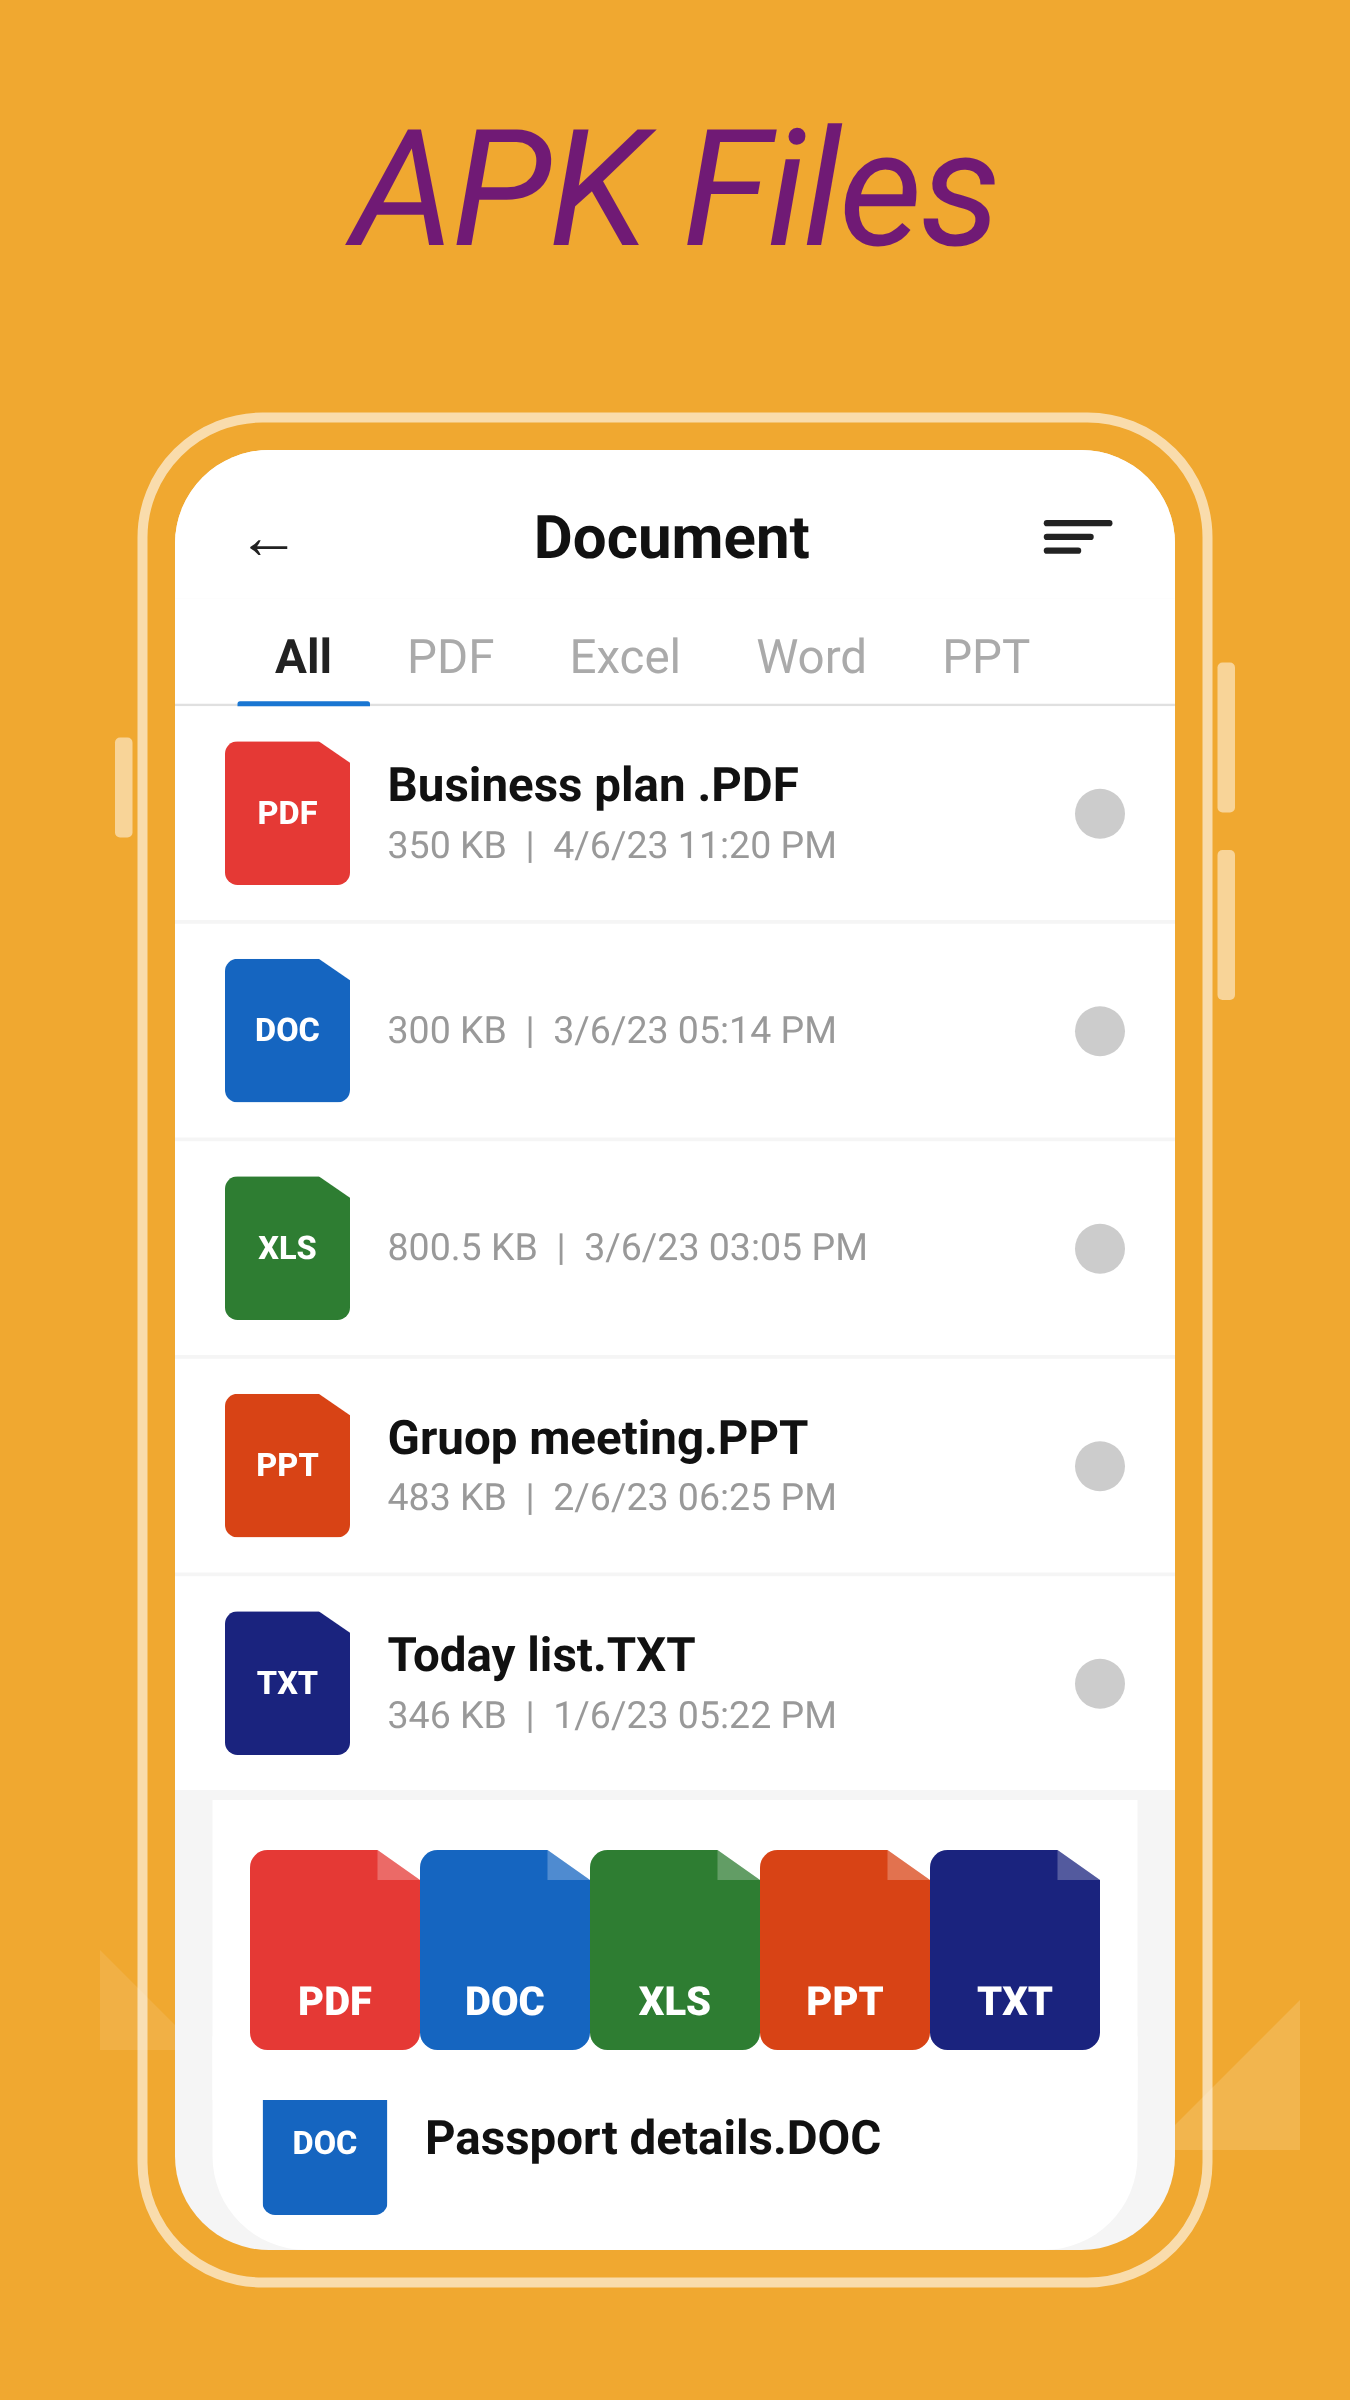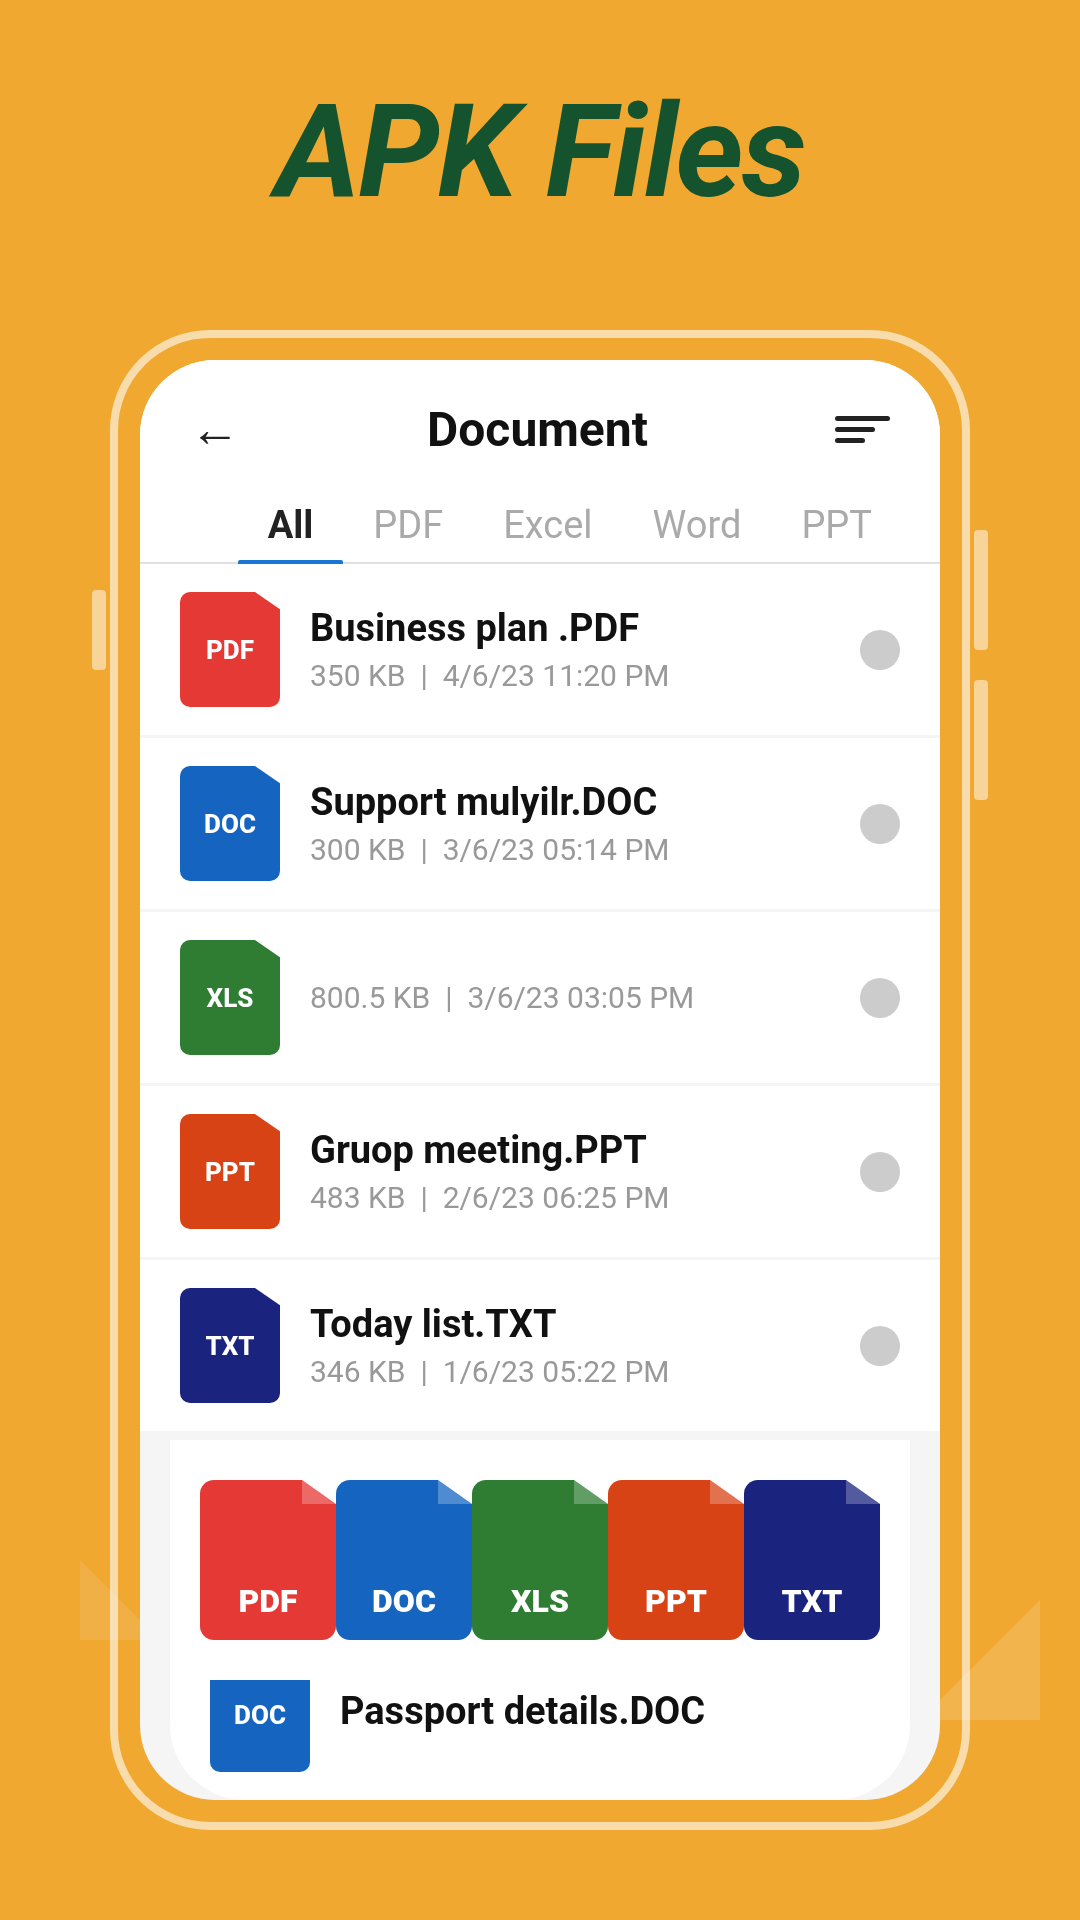--- a/index.html
+++ b/index.html
@@ -13,22 +13,22 @@
       position: relative;
     }
 
     .header-section {
       padding: 80px 60px 40px 60px;
       text-align: center;
     }
 
     .header-title {
       font-size: 130px;
-      font-weight: 700;
-      color: #14532d;
+      font-weight: 400;
+      color: #701a75;
       font-style: italic;
       line-height: 1.1;
       letter-spacing: -2px;
     }
 
     .header-subtitle {
       font-size: 60px;
       font-weight: 700;
       color: white;
       font-style: italic;
@@ -138,23 +138,22 @@
 
     .filter-icon span:nth-child(1) { width: 55px; }
     .filter-icon span:nth-child(2) { width: 40px; }
     .filter-icon span:nth-child(3) { width: 30px; }
 
     
     .tabs-bar {
       background: white;
       display: flex;
       align-items: center;
-      padding: 10px 38px 0 50px;
+      padding: 10px 50px 0 50px;
       border-bottom: 2px solid #e0e0e0;
-      justify-content: flex-end;
     }
 
     .tab-item {
       font-size: 38px;
       padding: 15px 30px;
       color: #aaa;
       cursor: pointer;
       position: relative;
       white-space: nowrap;
     }
@@ -373,21 +372,20 @@
         <div class="file-info">
           <div class="file-name">Business plan .PDF</div>
           <div class="file-meta">350 KB &nbsp;|&nbsp; 4/6/23 11:20 PM</div>
         </div>
         <div class="file-options"></div>
       </div>
 
       <div class="file-item">
         <div class="file-icon doc">DOC</div>
         <div class="file-info">
-          <div class="file-name">Support mulyilr.DOC</div>
           <div class="file-meta">300 KB &nbsp;|&nbsp; 3/6/23 05:14 PM</div>
         </div>
         <div class="file-options"></div>
       </div>
 
       <div class="file-item">
         <div class="file-icon xls">XLS</div>
         <div class="file-info">
           <div class="file-meta">800.5 KB &nbsp;|&nbsp; 3/6/23 03:05 PM</div>
         </div>

